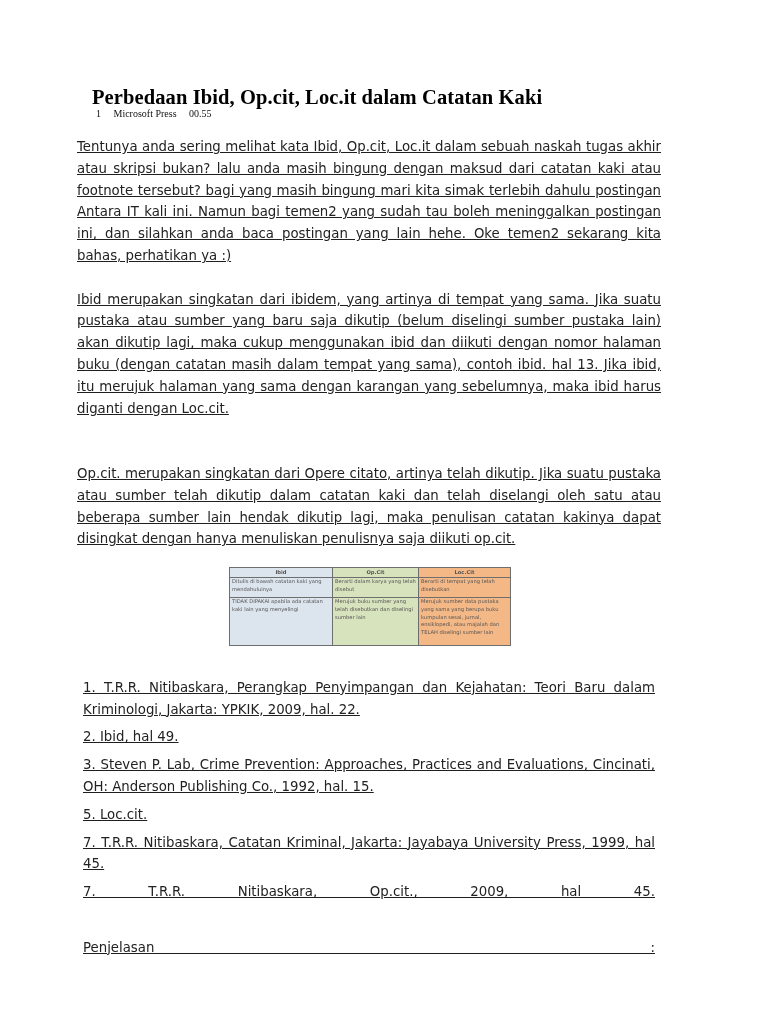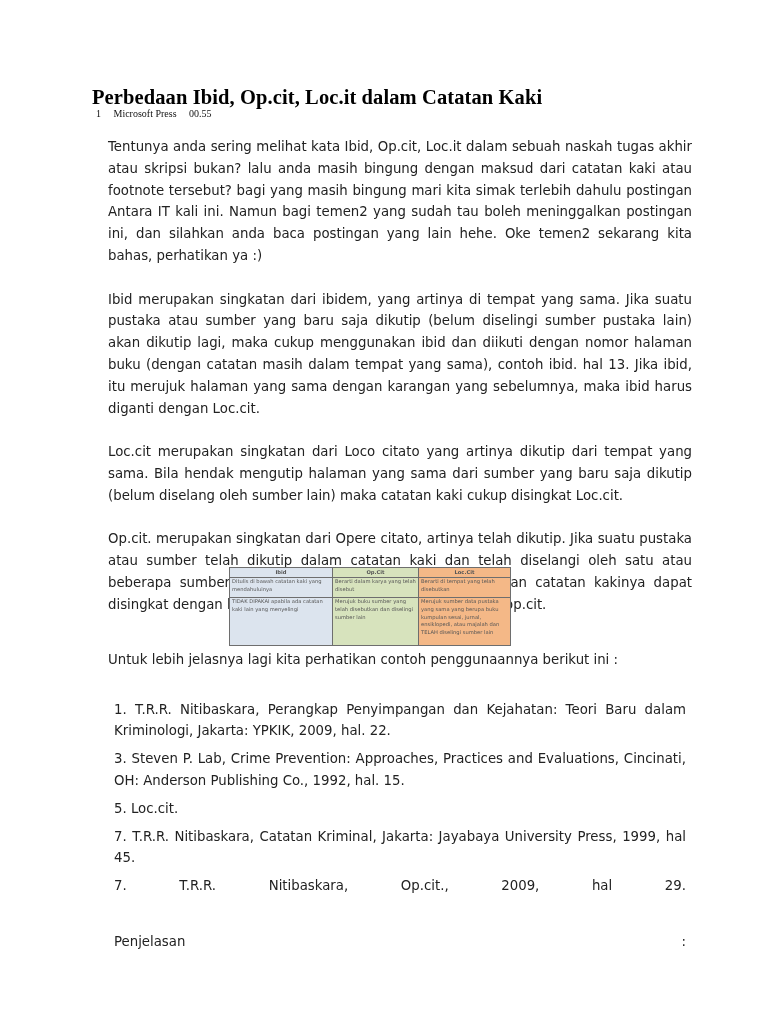--- a/index.html
+++ b/index.html
@@ -11,21 +11,21 @@
   .title {
     position: absolute; left: 92px; top: 86px; margin: 0;
     font-family: "Liberation Serif", serif; font-weight: bold; font-size: 20.5px; color: #000; letter-spacing: 0.1px;
     white-space: nowrap;
   }
   .meta {
     position: absolute; left: 96px; top: 108px;
     font-family: "Liberation Serif", serif; font-size: 10px; color: #111; white-space: nowrap;
   }
   .meta span { margin-right: 10px; }
-  .body { position: absolute; left: 108px; width: 584px; }
+  .body { position: absolute; left: 77px; width: 584px; text-decoration: underline; }
   .para {
     margin: 0; font-size: 13.3px; line-height: 21.8px; text-align: justify; color: #222;
   }
   .gap { height: 21.8px; }
   .ref { margin: 6px; font-size: 13.3px; line-height: 21.8px; text-align: justify; color: #222; }
   .ref.spread { text-align-last: justify; }
 
   
   .tbl {
     position: absolute; left: 229px; top: 567px; width: 281px; height: 79px;
@@ -50,21 +50,20 @@
     <span>1</span>
     <span>Microsoft Press</span>
     <span>00.55</span>
   </div>
 
   <div class="body" style="top:136px;">
     <p class="para">Tentunya anda sering melihat kata Ibid, Op.cit, Loc.it dalam sebuah naskah tugas akhir atau skripsi bukan? lalu anda masih bingung dengan maksud dari catatan kaki atau footnote tersebut? bagi yang masih bingung mari kita simak terlebih dahulu postingan Antara IT kali ini. Namun bagi temen2 yang sudah tau boleh meninggalkan postingan ini, dan silahkan anda baca postingan yang lain hehe. Oke temen2 sekarang kita bahas, perhatikan ya :)</p>
     <div class="gap"></div>
     <p class="para">Ibid merupakan singkatan dari ibidem, yang artinya di tempat yang sama. Jika suatu pustaka atau sumber yang baru saja dikutip (belum diselingi sumber pustaka lain) akan dikutip lagi, maka cukup menggunakan ibid dan diikuti dengan nomor halaman buku (dengan catatan masih dalam tempat yang sama), contoh ibid. hal 13. Jika ibid, itu merujuk halaman yang sama dengan karangan yang sebelumnya, maka ibid harus diganti dengan Loc.cit.</p>
     <div class="gap"></div>
-    <p class="para">Loc.cit merupakan singkatan dari Loco citato yang artinya dikutip dari tempat yang sama. Bila hendak mengutip halaman yang sama dari sumber yang baru saja dikutip (belum diselang oleh sumber lain) maka catatan kaki cukup disingkat Loc.cit.</p>
     <div class="gap"></div>
     <p class="para">Op.cit. merupakan singkatan dari Opere citato, artinya telah dikutip. Jika suatu pustaka atau sumber telah dikutip dalam catatan kaki dan telah diselangi oleh satu atau beberapa sumber lain hendak dikutip lagi, maka penulisan catatan kakinya dapat disingkat dengan hanya menuliskan penulisnya saja diikuti op.cit.</p>
   </div>
 
   <table class="tbl">
     <colgroup>
       <col style="width:103px">
         <col style="width:86px">
         <col style="width:92px">
     </colgroup>
@@ -81,24 +80,24 @@
     </tr>
     <tr>
       <td class="c1">TIDAK DIPAKAI apabila ada catatan kaki lain yang menyelingi</td>
       <td class="c2">Merujuk buku sumber yang telah disebutkan dan diselingi sumber lain</td>
       <td class="c3">Merujuk sumber data pustaka yang sama yang berupa buku kumpulan sesai, jurnal, ensiklopedi, atau majalah dan TELAH diselingi sumber lain</td>
     </tr>
   </tbody>
     </table>
 
   <div class="body" style="top:649px;">
-    <p class="para">Untuk lebih jelasnya lagi kita perhatikan contoh penggunaannya berikut ini :</p>
     <div class="gap"></div>
     <p class="ref">1. T.R.R. Nitibaskara, Perangkap Penyimpangan dan Kejahatan: Teori Baru dalam Kriminologi, Jakarta: YPKIK, 2009, hal. 22.</p>
+    <p class="ref">2. Ibid, hal 49.</p>
     <p class="ref">3. Steven P. Lab, Crime Prevention: Approaches, Practices and Evaluations, Cincinati, OH: Anderson Publishing Co., 1992, hal. 15.</p>
     <p class="ref">5. Loc.cit.</p>
     <p class="ref">7. T.R.R. Nitibaskara, Catatan Kriminal, Jakarta: Jayabaya University Press, 1999, hal 45.</p>
-    <p class="ref spread">7. T.R.R. Nitibaskara, Op.cit., 2009, hal 29.</p>
+    <p class="ref spread">7. T.R.R. Nitibaskara, Op.cit., 2009, hal 45.</p>
     <div class="gap"></div>
     <p class="ref spread">Penjelasan :</p>
   </div>
 
 </div>
 
 </body></html>

